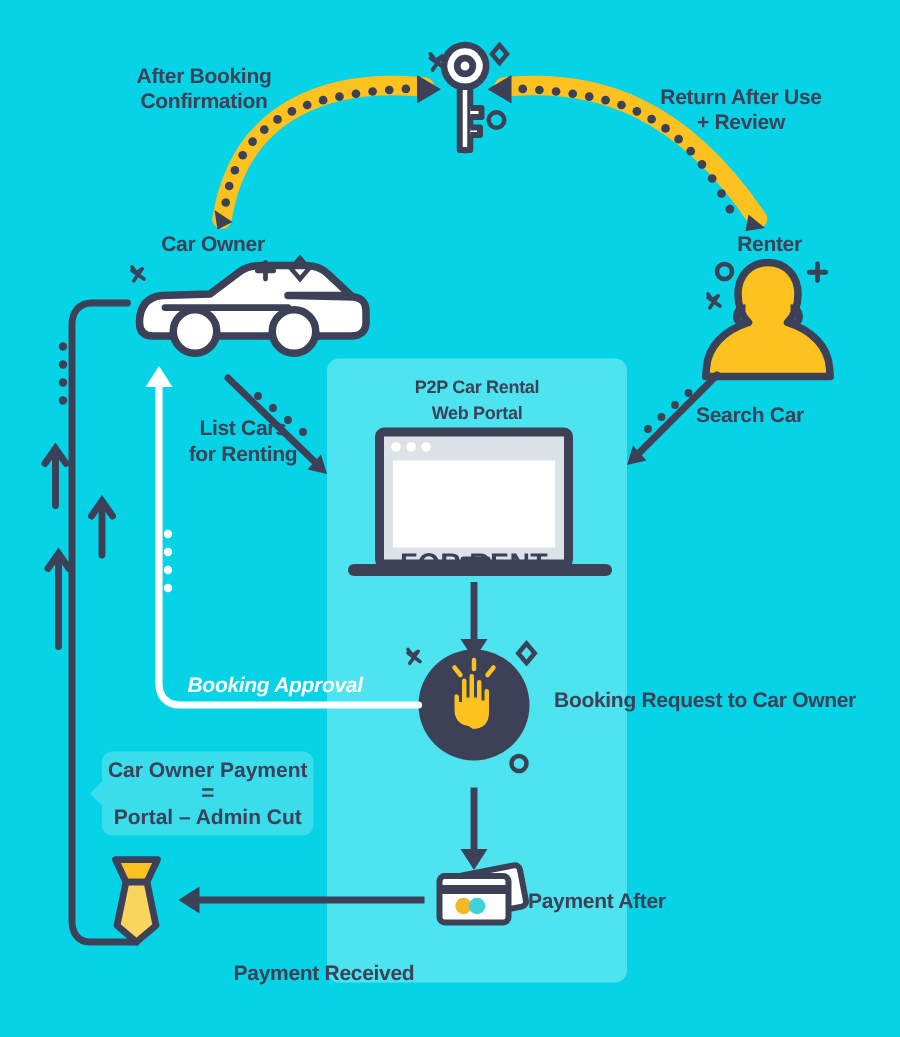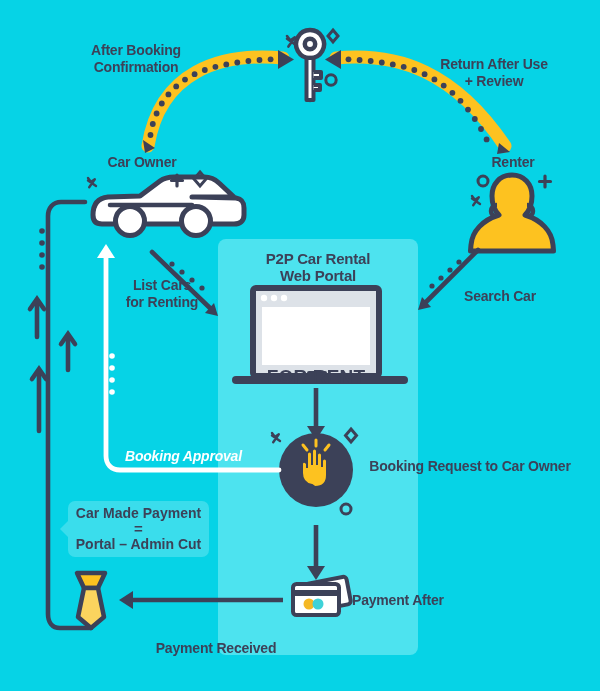--- a/index.html
+++ b/index.html
@@ -16,21 +16,21 @@
     color:#3C4158;
     font-weight:bold;
     font-size:14px;
     line-height:17px;
     letter-spacing:-0.2px;
     white-space:pre;
     text-align:center;
     font-family:"Liberation Sans", sans-serif;
   }
   .lbl.white{color:#FFFFFF;}
-  .lbl.big{font-size:15px;}
+  .lbl.big{font-size:12px;}
 </style>
 </head>
 <body>
 
 <div id="stage">
 
   <svg class="svgroot" viewBox="0 0 600 691" xmlns="http://www.w3.org/2000/svg">
 
     <rect x="218" y="239" width="200" height="416" rx="8" ry="8" fill="#4DE3EF"></rect>
 
@@ -238,32 +238,32 @@
 Web Portal</div>
 
   <div style="position:absolute;left:262px;top:307px;width:108px;height:58px;
               display:flex;align-items:center;justify-content:center;
               color:#3C4158;font-weight:bold;font-size:19px;letter-spacing:0.2px;
               font-family:'Liberation Sans',sans-serif;margin-top:41px;">FOR RENT</div>
 
   <div class="lbl" style="left: 107px; top: 277px; width: 110px; white-space: pre;">List Cars
 for Renting</div>
 
-  <div class="lbl" style="left:464px;top:268px;width:90px;text-align:left;margin-top:20px;">Search Car</div>
+  <div class="lbl" style="left:464px;top:268px;width:90px;text-align:left;">Search Car</div>
 
   <div class="lbl white" style="left:125px;top:448px;width:134px;text-align:left;font-style:italic;">Booking Approval</div>
 
   <div class="lbl" style="left:365px;top:458px;width:210px;text-align:center;">Booking Request to Car Owner</div>
 
   <div class="lbl" style="left:352px;top:592px;width:130px;text-align:left;">Payment After</div>
 
   <div class="lbl" style="left:142px;top:640px;width:148px;text-align:center;">Payment Received</div>
 
 
   <div style="position:absolute;left:68px;top:505px;width:141px;text-align:center;
               color:#3C4158;font-weight:bold;font-size:14px;line-height:16px;
               font-family:'Liberation Sans',sans-serif;">
-    <div>Car Made Payment</div>
+    <div>Car Owner Payment</div>
     <div style="font-size:15px;line-height:15px;">=</div>
     <div>Portal – Admin Cut</div>
   </div>
 
 </div>
 
 </body></html>

